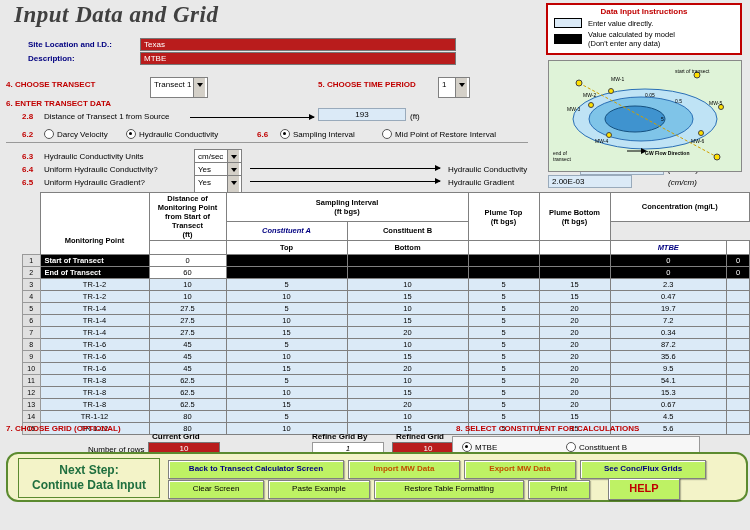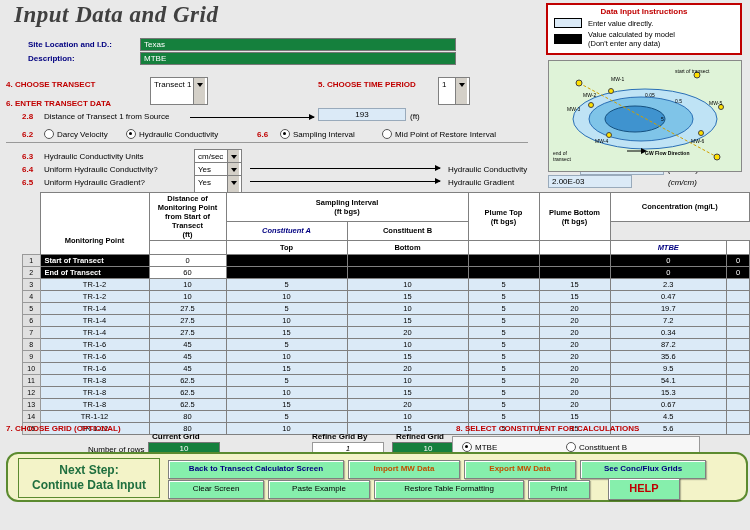--- a/index.html
+++ b/index.html
@@ -37,31 +37,31 @@
   .legend-swatch.black{background:#000;}
   .legend-text{font-size:7.5px;line-height:9px;}
 
   
   .lbl{position:absolute;font-size:8px;}
   .lbl.b{font-weight:bold;}
   .lbl.blue{color:#000080;font-weight:bold;}
   .lbl.red{color:#c00000;font-weight:bold;}
 
   .inp{
-    position:absolute;background:#15803d;color:#fff;
+    position:absolute;background:#b91c1c;color:#fff;
     border:1px solid #777;font-size:8px;
     padding:1px 3px;box-sizing:border-box;
   }
   .inp.white{background:#fff;color:#000;border:1px solid #999;}
   .inp.lightblue{background:#dbeaf7;color:#000;border:1px solid #9ab;}
 
   .sel{
     position:absolute;background:#fff;border:1px solid #808080;
     font-size:8px;box-sizing:border-box;padding:1px 14px 1px 3px;
-    height:28px;line-height:11px;
+    height:21px;line-height:11px;
   }
   .sel:after{
     content:"";position:absolute;right:2px;top:0;bottom:0;width:11px;
     background:#d4d0c8;border-left:1px solid #808080;
   }
   .sel .arrow{
     position:absolute;right:4px;top:5px;width:0;height:0;
     border-left:3px solid transparent;border-right:3px solid transparent;
     border-top:4px solid #000;z-index:2;
   }
@@ -110,21 +110,21 @@
   .tbl td.white{background:#fff;}
   .tbl .mp{text-align:center;}
   .sub-italic{font-style:italic;color:#000080;font-weight:bold;}
 
   
   .btnbar{
     position:absolute;left:6px;top:452px;width:738px;height:46px;
     background:#f3f3c8;border:2px solid #5b8a2f;border-radius:12px;
   }
   .btn{
-    position:absolute;background:#86efac;border:1px solid #808080;
+    position:absolute;background:#bef264;border:1px solid #808080;
     box-shadow:inset 1px 1px 0 #fff, 1px 1px 1px rgba(0,0,0,.25);
     font-size:8px;text-align:center;line-height:16px;height:17px;
     color:#000;cursor:pointer;
   }
   .btn.blue{color:#00007f;font-weight:bold;}
   .btn.red{color:#c00000;font-weight:bold;font-size:11px;line-height:16px;}
   .btn.orange{color:#c05000;font-weight:bold;}
   .nextstep{
     position:absolute;left:10px;top:4px;width:140px;height:38px;
     background:#f3f3c8;border:1px solid #5b8a2f;

